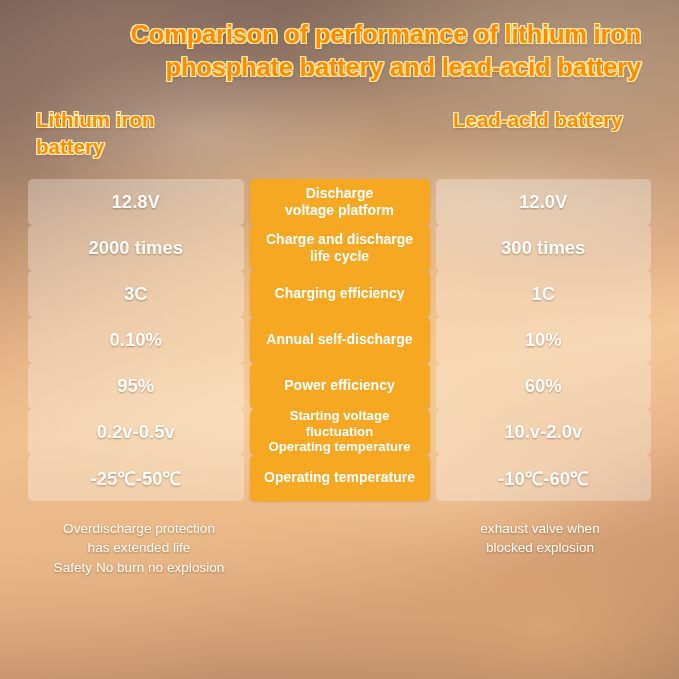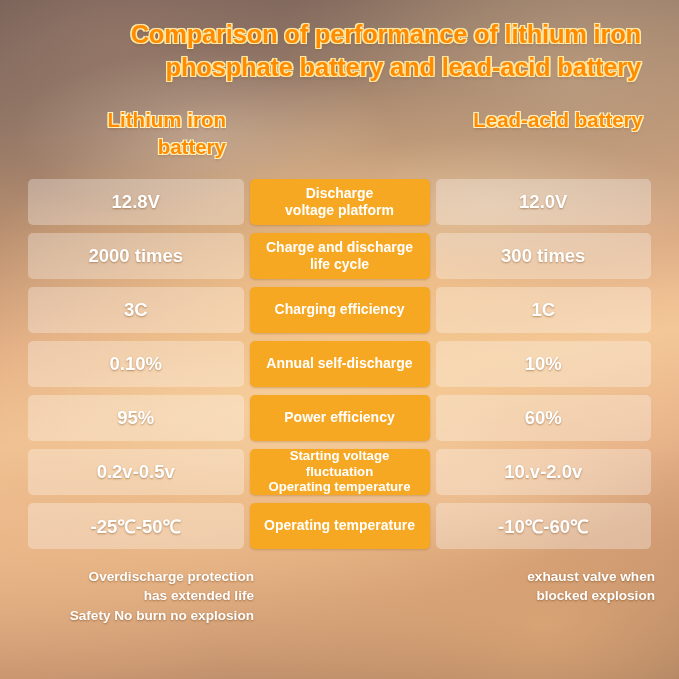--- a/index.html
+++ b/index.html
@@ -58,41 +58,41 @@
        0 2px 3px rgba(120,60,0,0.35);
   }
   .headers {
     display: flex;
     align-items: flex-start;
     margin-top: 20px;
     padding: 0 4px;
   }
   .head-col {
     width: 190px;
-    text-align: right;
+    text-align: left;
     font-size: 20.5px;
     font-weight: bold;
     line-height: 1.3;
     color: #ff8c00;
     text-shadow:
       -1.2px -1.2px 0 #fff0c0,
        1.2px -1.2px 0 #fff0c0,
       -1.2px  1.2px 0 #fff0c0,
        1.2px  1.2px 0 #fff0c0,
        0 2px 3px rgba(120,60,0,0.3);
   }
   .head-col.left { margin-left: 4px; }
   .head-col.right { margin-left: auto; margin-right: 4px; }
   .head-spacer { flex: 1; }
 
   .table {
     margin-top: 18px;
     display: flex;
     flex-direction: column;
-    gap: 8px;
+    gap: 0;
     justify-content: space-between;
   }
   .row {
     display: flex;
     align-items: stretch;
     height: 46px;
   }
   .cell {
     display: flex;
     align-items: center;
@@ -123,24 +123,24 @@
   .cell.label span { display: block; }
   .cell.label .small { font-size: 13.2px; }
 
   .footers {
     display: flex;
     margin-top: 18px;
     padding: 0 2px;
   }
   .foot-col {
     width: 230px;
-    text-align: right;
+    text-align: center;
     color: #ffffff;
     font-size: 13.6px;
-    font-weight: bold;
+    font-weight: normal;
     line-height: 1.45;
     text-shadow: 0 1px 2px rgba(110,60,10,0.5);
   }
   .foot-col.left { margin-left: -6px; }
   .foot-col.right { margin-left: auto; margin-right: -6px; }
   .foot-col div { display: block; }
 </style>
 </head>
 <body>
 

